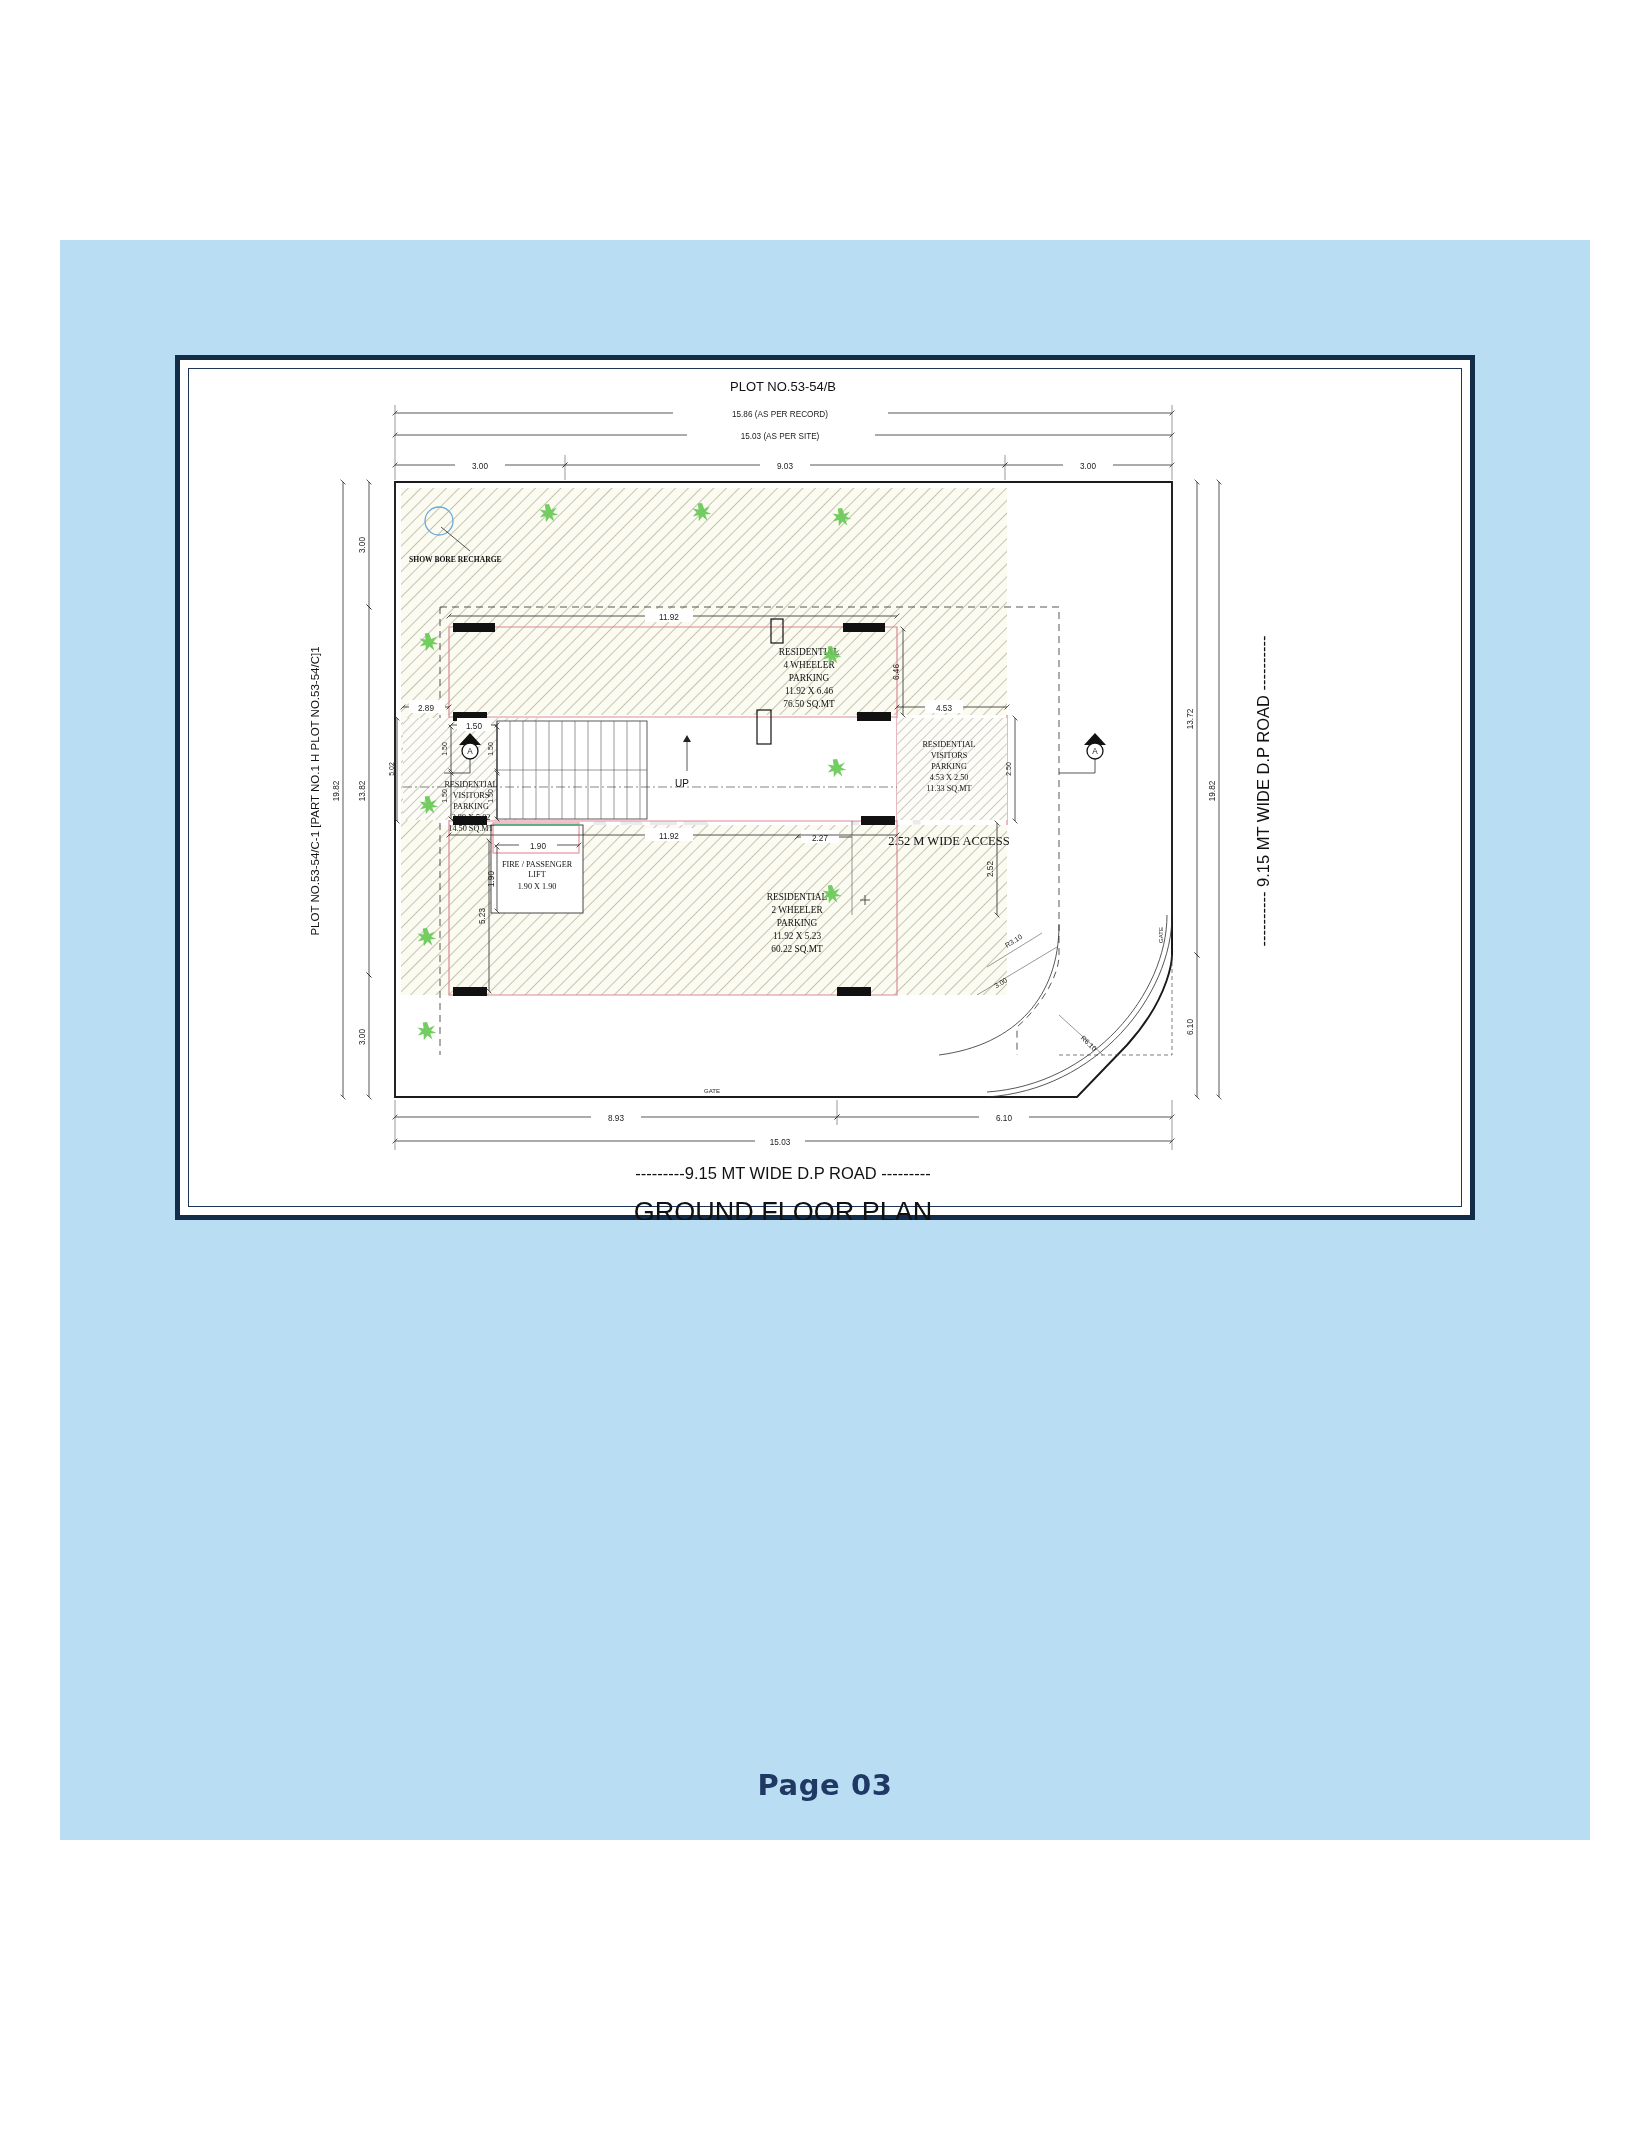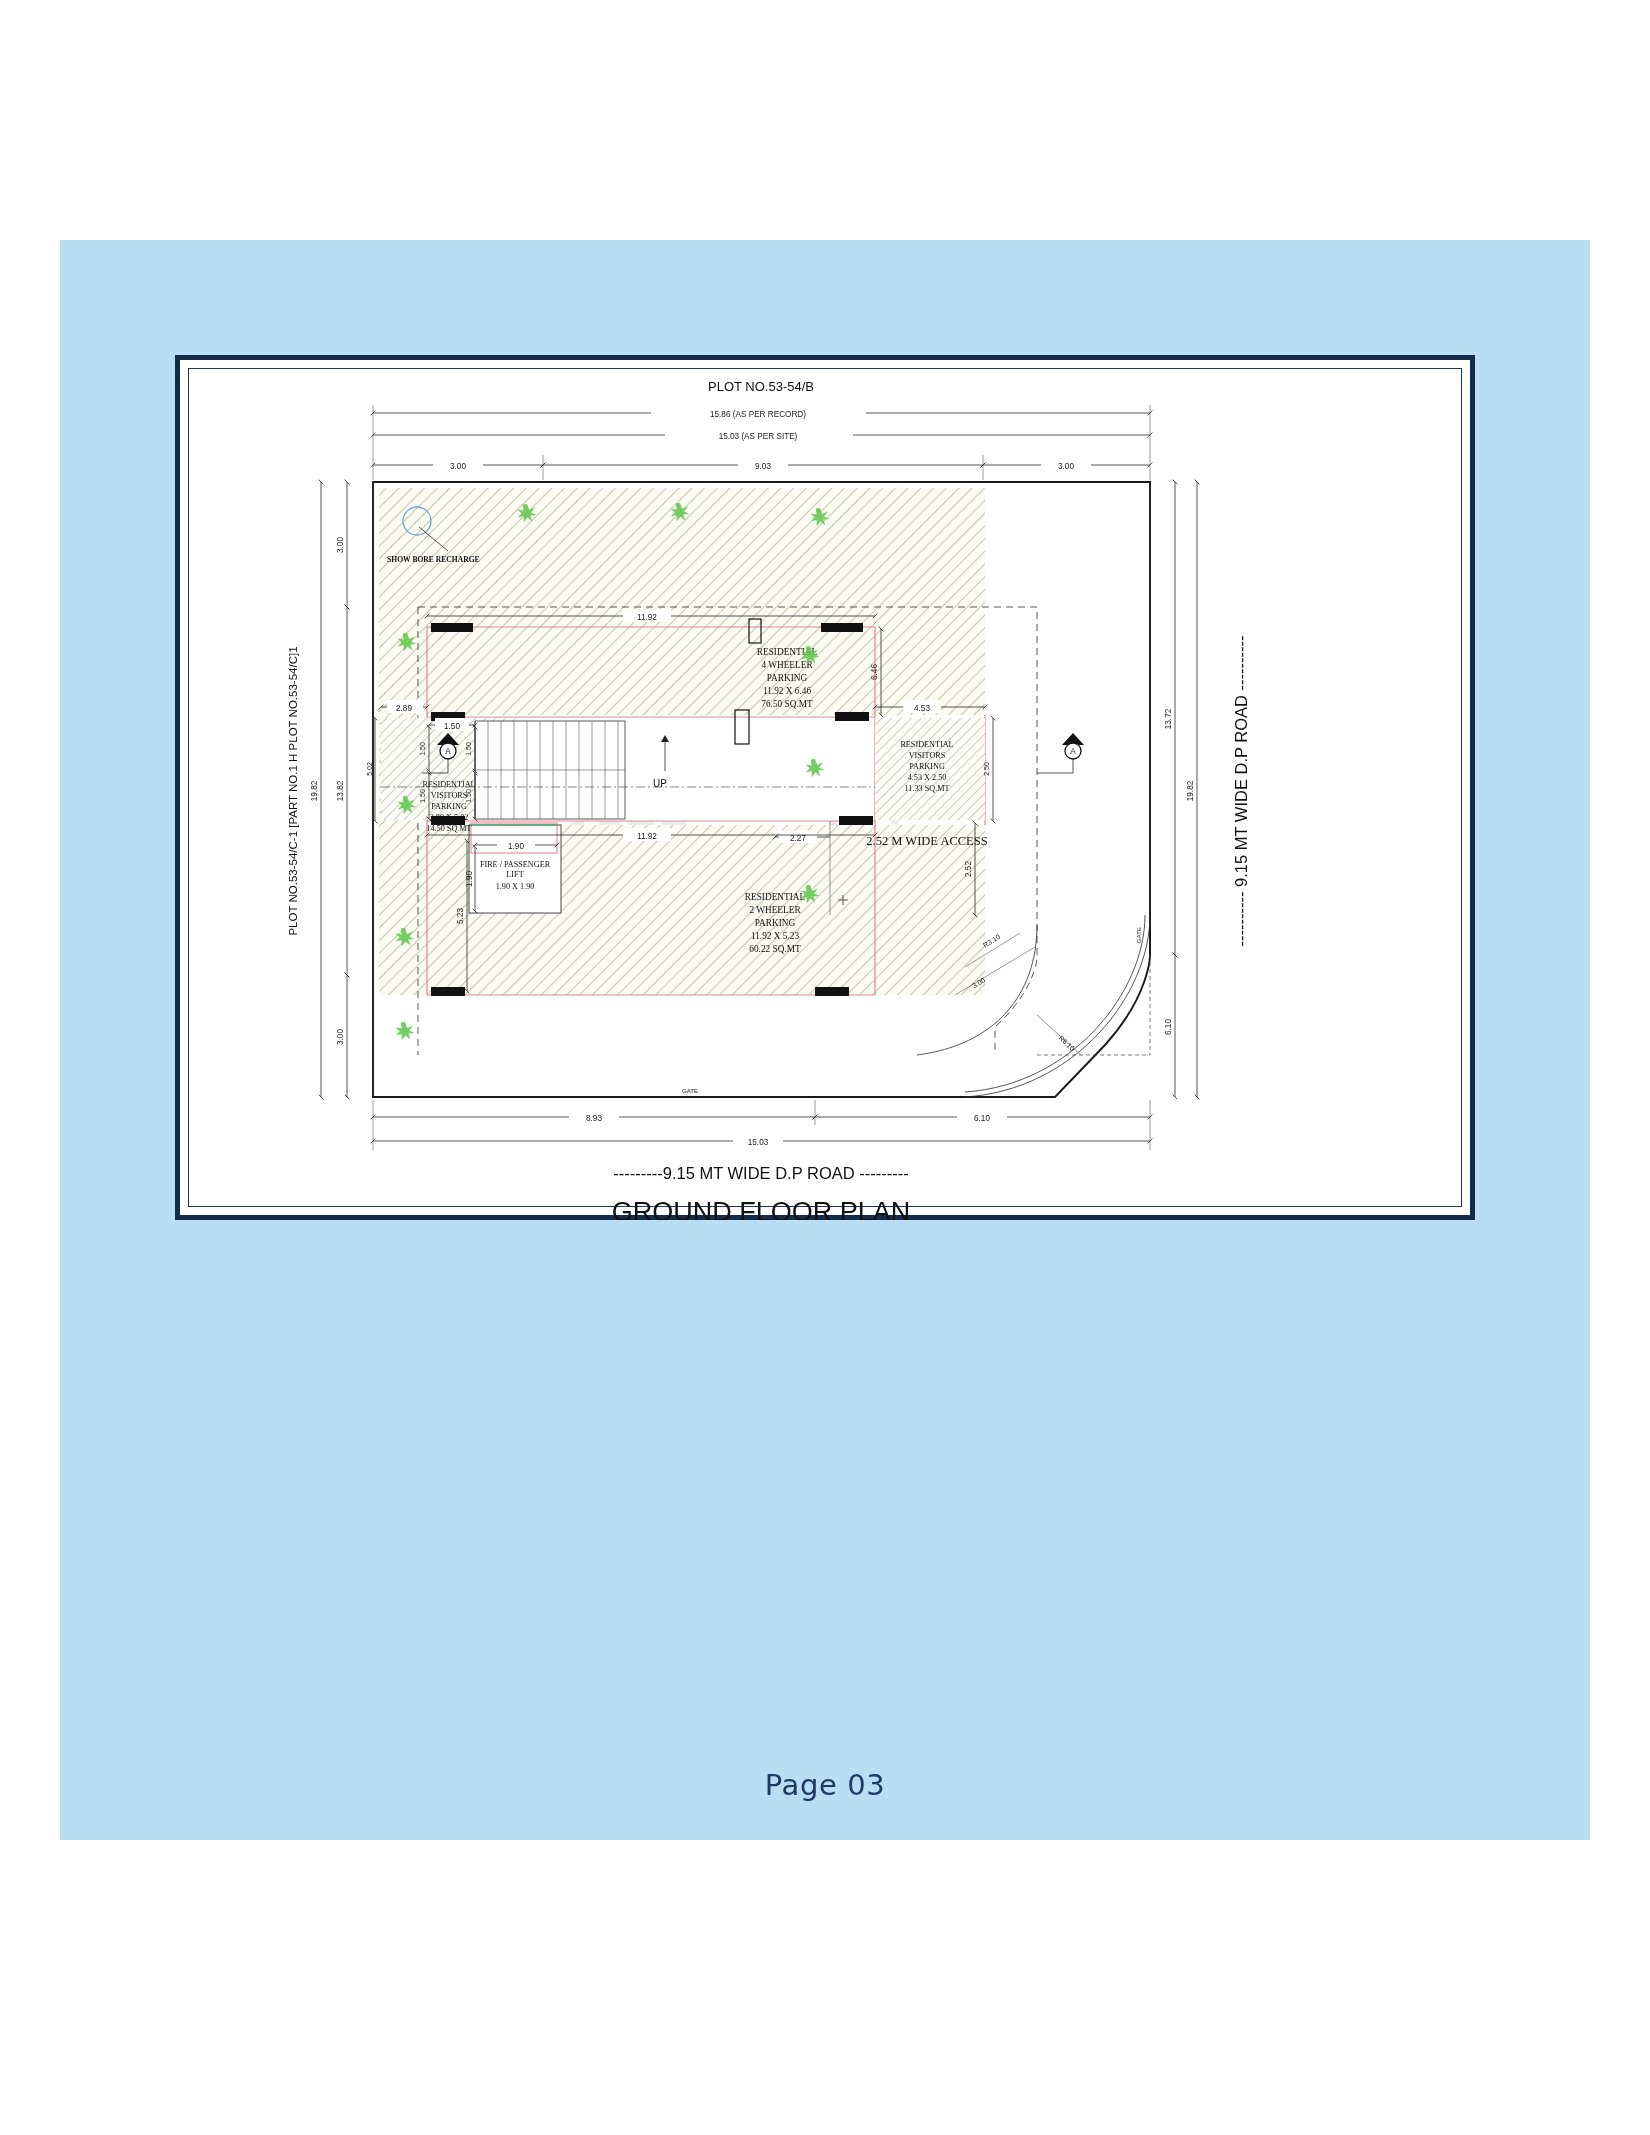--- a/index.html
+++ b/index.html
@@ -25,30 +25,31 @@
   #frame-outer {
     position:absolute; left:175px; top:355px; width:1300px; height:865px;
     background:#ffffff; border:5px solid #122c4a;
   }
   #frame-inner {
     position:absolute; left:8px; top:8px; right:8px; bottom:8px;
     border:1px solid #1d3557;
   }
 
   #plan {
-    position:absolute; left:175px; top:355px; width:1204px; height:865px;
+    position:absolute; left:175px; top:355px; width:1204px; height:865px;padding-left:22px;
   }
   #plan svg { display:block; width:1300px; height:865px; }
 
   
   #footer-page {
     position:absolute; left:0; top:1768px; width:1650px;
     text-align:center;
     color:#203864; font-size:29px; letter-spacing:.6px;
     font-family:"DejaVu Sans", sans-serif;
+    font-weight:bold;
   }
 
   
   .t-dim   { font-family:"Liberation Sans", sans-serif; font-size:8.2px; fill:#1a1a1a; }
   .t-dim-s { font-family:"Liberation Sans", sans-serif; font-size:7px;   fill:#1a1a1a; }
   .t-room  { font-family:"Liberation Serif", serif; font-size:9.3px; fill:#111; }
   .t-room-s{ font-family:"Liberation Serif", serif; font-size:8.2px; fill:#111; }
   .t-head  { font-family:"Liberation Sans", sans-serif; font-size:13px; fill:#111; }
   .t-title { font-family:"Liberation Sans", sans-serif; font-size:27px; fill:#111; }
   .t-road  { font-family:"Liberation Sans", sans-serif; font-size:16.5px; fill:#111; }

